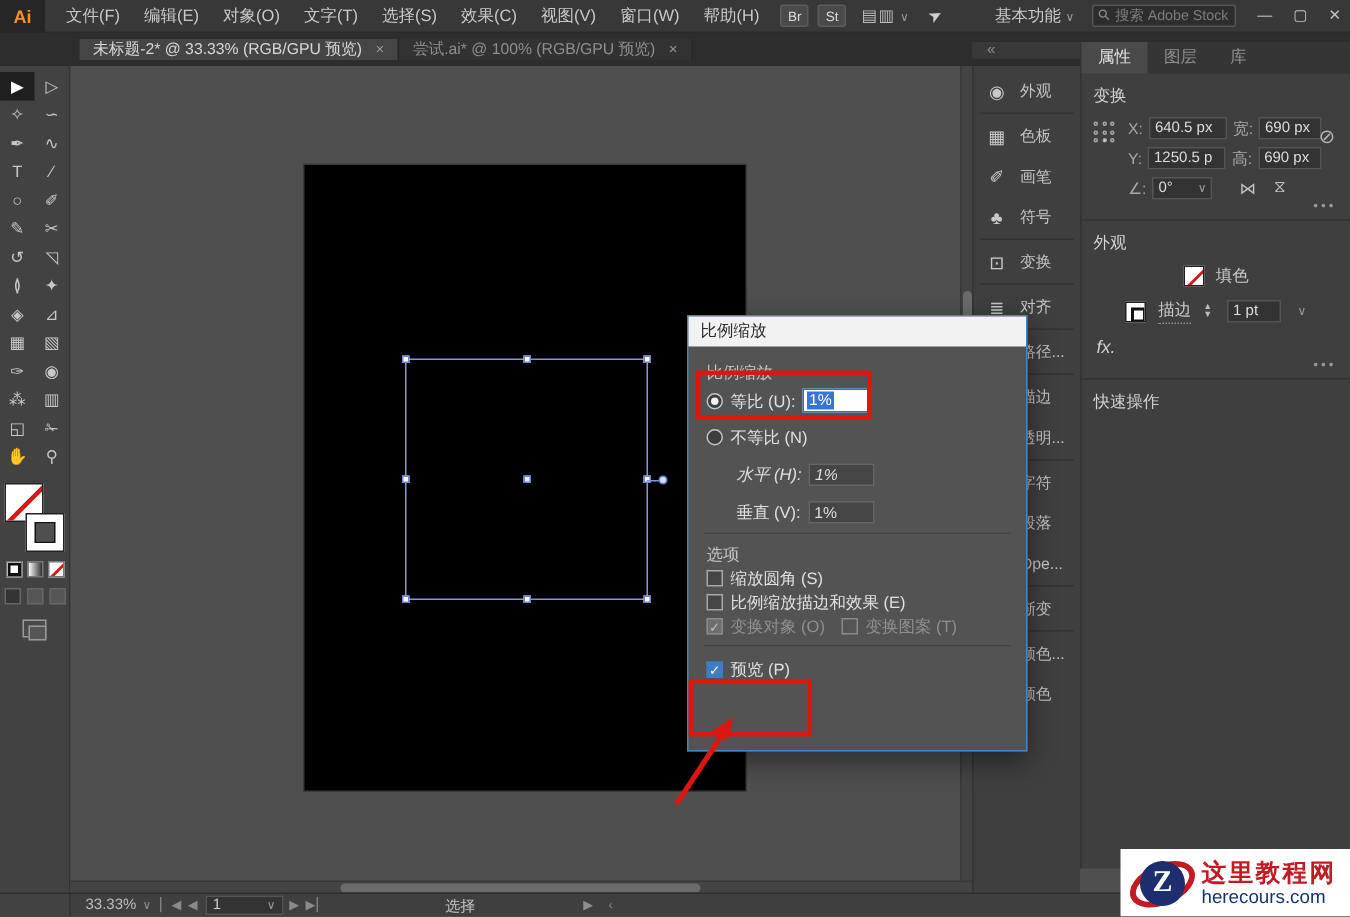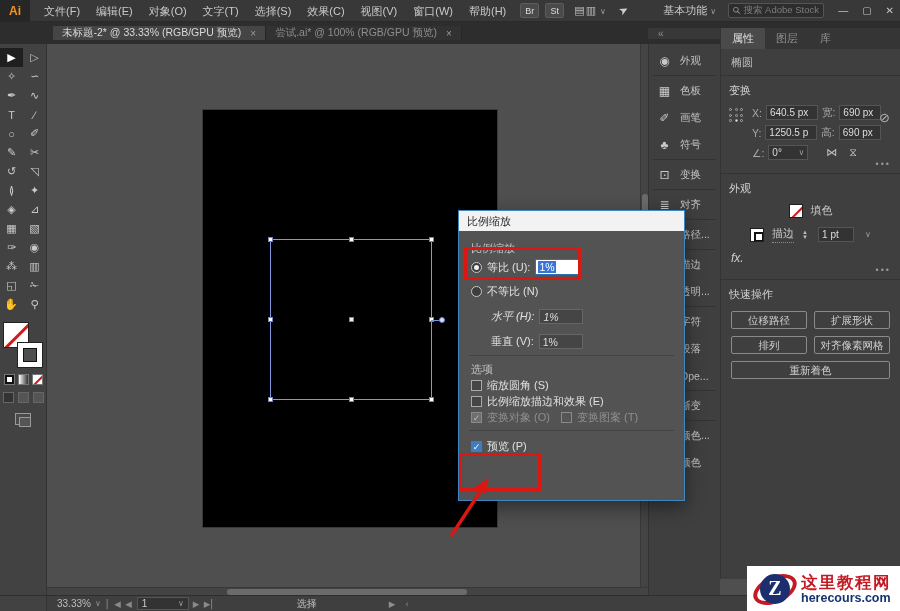--- a/index.html
+++ b/index.html
@@ -129,21 +129,21 @@
   .anno-2 { left:459px; top:453px; width:82px; height:38px;}
   .arrow-svg { position:absolute; left:0; top:0; z-index:61; pointer-events:none;}
 
   
   .wm { position:absolute; left:747px; top:566px; width:153px; height:45px; background:#fff; z-index:70; display:flex; align-items:center; padding-left:6px; overflow:hidden;}
   .wm-badge { position:relative; width:44px; height:40px; flex:none;}
   .wm-ring { position:absolute; left:-1px; top:7px; width:46px; height:27px; border:4px solid #c41a24; border-radius:50%; transform:rotate(-24deg);}
   .wm-circle { position:absolute; left:7px; top:5px; width:30px; height:30px; background:#1c2e6e; border-radius:50%; color:#fff; font-family:"Liberation Serif","DejaVu Serif",serif; font-size:20px; font-weight:bold; display:flex; align-items:center; justify-content:center;}
   .wm-text { margin-left:4px; }
   .wm-cn { color:#c41a24; font-weight:bold; font-size:16.5px; letter-spacing:1.5px; line-height:18px;text-align:center;}
-  .wm-en { color:#16336e; font-weight:bold; font-size:12.5px; line-height:14px;}
+  .wm-en { color:#16336e; font-weight:normal; font-size:12.5px; line-height:14px;}
 
   
   .statusbar { position:absolute; left:0; top:595px; width:752px; height:16px; background:#3f3f3f; border-top:1px solid #2e2e2e; display:flex; align-items:center; font-size:10px; color:#bdbdbd;}
   .sb-stub { width:47px; height:16px; background:#424242; border-right:1px solid #333; flex:none;}
   .sb-zoom { margin-left:10px; }
   .sb-chev { color:#8f8f8f; font-size:8px; margin:0 6px 0 4px;}
   .sb-nav { color:#8a8a8a; letter-spacing:1px; font-size:8.5px; }
   .sb-board { width:52px; height:13px; background:#333; border:1px solid #555; margin:0 4px; display:flex; align-items:center; justify-content:space-between; padding:0 4px; color:#ccc;}
   .sb-tool { margin-left:78px; color:#c3c3c3;}
   .sb-flyout { margin-left:72px; color:#8f8f8f; font-size:8.5px; letter-spacing:4px;}
@@ -345,21 +345,20 @@
         <span>颜色</span>
       </div>
     </div>
 
   <div class="panel">
     <div class="panel-tabs" id="ptabs">
         <span class="ptab active">属性</span>
         <span class="ptab">图层</span>
         <span class="ptab">库</span>
       </div>
-    <div class="obj-row">椭圆</div>
 
     <div class="sec">
       <div class="sec-title">变换</div>
       <div class="tgrid">
         <div class="refgrid">
           <i></i>
             <i></i>
             <i></i>
             <i></i>
             <i></i>
@@ -413,27 +412,20 @@
           </span>
         <span class="tfield" style="width:36px;">1 pt</span>
         <span class="chev">∨</span>
       </div>
       <div class="fx">fx.</div>
       <div class="more-dots">•••</div>
     </div>
 
     <div class="sec" style="border-bottom:none;">
       <div class="sec-title">快速操作</div>
-      <div class="qgrid" id="quick">
-          <div class="qbtn">位移路径</div>
-          <div class="qbtn">扩展形状</div>
-          <div class="qbtn">排列</div>
-          <div class="qbtn">对齐像素网格</div>
-          <div class="qbtn wide">重新着色</div>
-        </div>
     </div>
   </div>
 
   <div class="dialog">
     <div class="dlg-title">比例缩放</div>
     <div class="dlg-body">
       <div class="drow grp" style="top:10px;">比例缩放</div>
 
       <div class="drow" style="top:28px;">
         <span class="radio on"></span>

